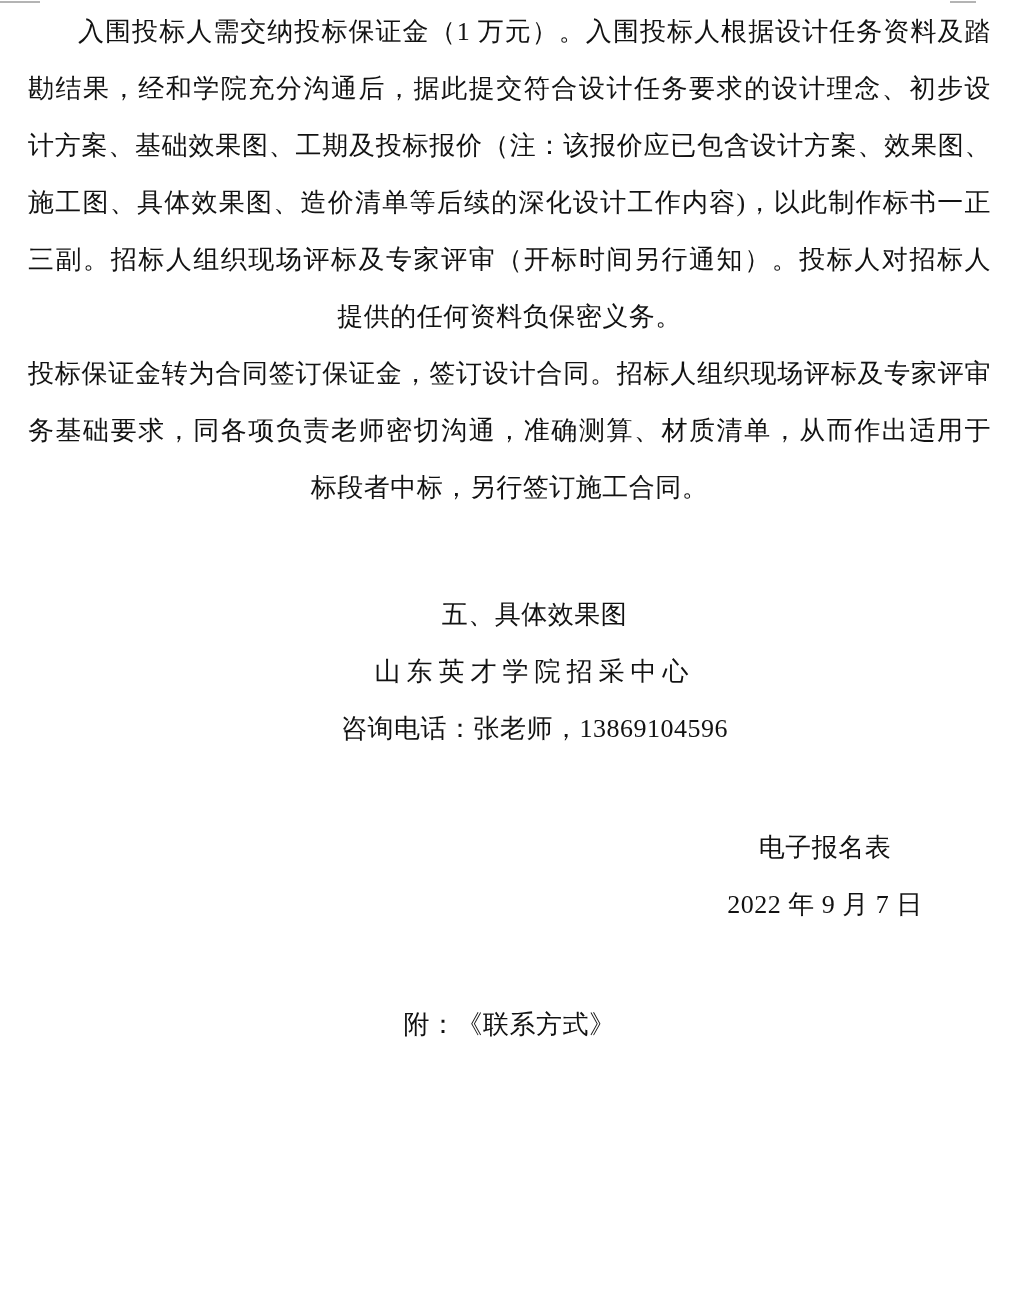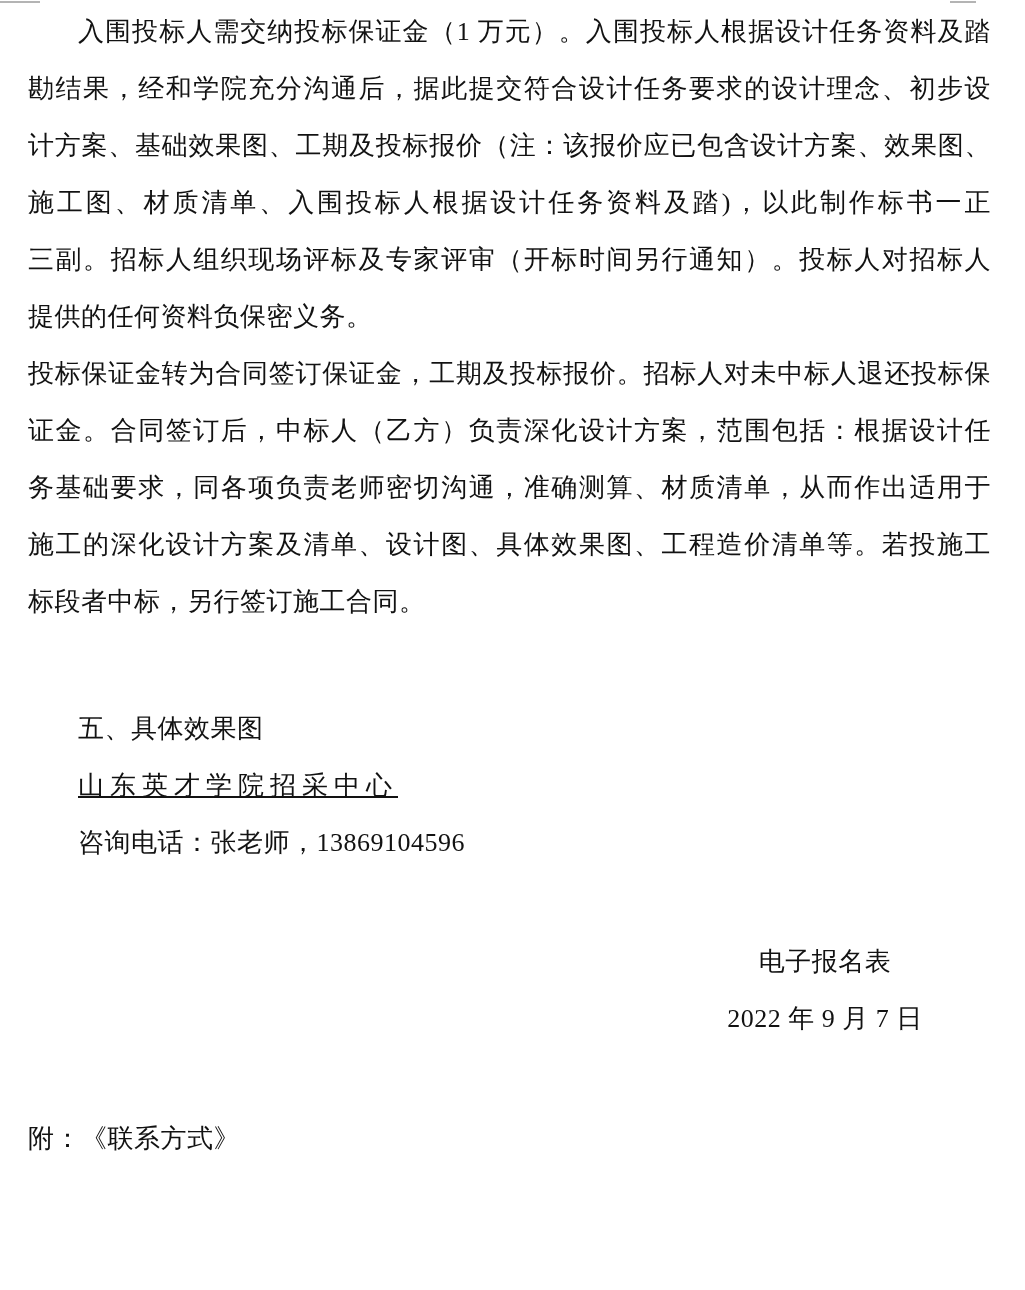--- a/index.html
+++ b/index.html
@@ -25,62 +25,61 @@
     background: #b4b4b4;
   }
   .artifact.left  { left: 0;    width: 40px; }
   .artifact.right { left: 950px; width: 26px; }
   .line {
     height: 57px;
     line-height: 57px;
     font-size: 26px;
     letter-spacing: 0.5px;
     white-space: nowrap;
+    text-align: center;
   }
   .line.j {
     white-space: normal;
     text-align: justify;
     text-align-last: justify;
     text-justify: inter-character;
   }
   .line.indent { text-indent: 50px; }
   .spacer-a { height: 70px; }
   .spacer-b { height: 62px; }
   .spacer-c { height: 63px; }
   .contact-line { text-indent: 50px; }
-  .org-spaced { letter-spacing: 6px; text-decoration: underline; }
+  .org-spaced { letter-spacing: 6px; }
   .signature {
     margin-left: auto;
     width: 332px;
     text-align: center;
   }
   .signature .line { white-space: nowrap; }
 </style>
 </head>
 <body>
 
 <div class="page">
 
   <div class="artifact left"></div>
   <div class="artifact right"></div>
 
   <div>
     <div class="line j indent">入围投标人需交纳投标保证金（1 万元）。入围投标人根据设计任务资料及踏</div>
     <div class="line j">勘结果，经和学院充分沟通后，据此提交符合设计任务要求的设计理念、初步设</div>
     <div class="line j">计方案、基础效果图、工期及投标报价（注：该报价应已包含设计方案、效果图、</div>
-    <div class="line j">施工图、材质清单、入围投标人根据设计任务资料及踏)，以此制作标书一正</div>
+    <div class="line j">施工图、具体效果图、造价清单等后续的深化设计工作内容)，以此制作标书一正</div>
     <div class="line j">三副。招标人组织现场评标及专家评审（开标时间另行通知）。投标人对招标人</div>
     <div class="line">提供的任何资料负保密义务。</div>
   </div>
 
   <div>
-    <div class="line j">投标保证金转为合同签订保证金，工期及投标报价。招标人对未中标人退还投标保</div>
-    <div class="line j">证金。合同签订后，中标人（乙方）负责深化设计方案，范围包括：根据设计任</div>
+    <div class="line j">投标保证金转为合同签订保证金，签订设计合同。招标人组织现场评标及专家评审</div>
     <div class="line j">务基础要求，同各项负责老师密切沟通，准确测算、材质清单，从而作出适用于</div>
-    <div class="line j">施工的深化设计方案及清单、设计图、具体效果图、工程造价清单等。若投施工</div>
     <div class="line">标段者中标，另行签订施工合同。</div>
   </div>
 
   <div class="spacer-a"></div>
 
   <div>
     <div class="line contact-line">五、具体效果图</div>
     <div class="line contact-line org-spaced">山东英才学院招采中心</div>
     <div class="line contact-line">咨询电话：张老师，13869104596</div>
   </div>

